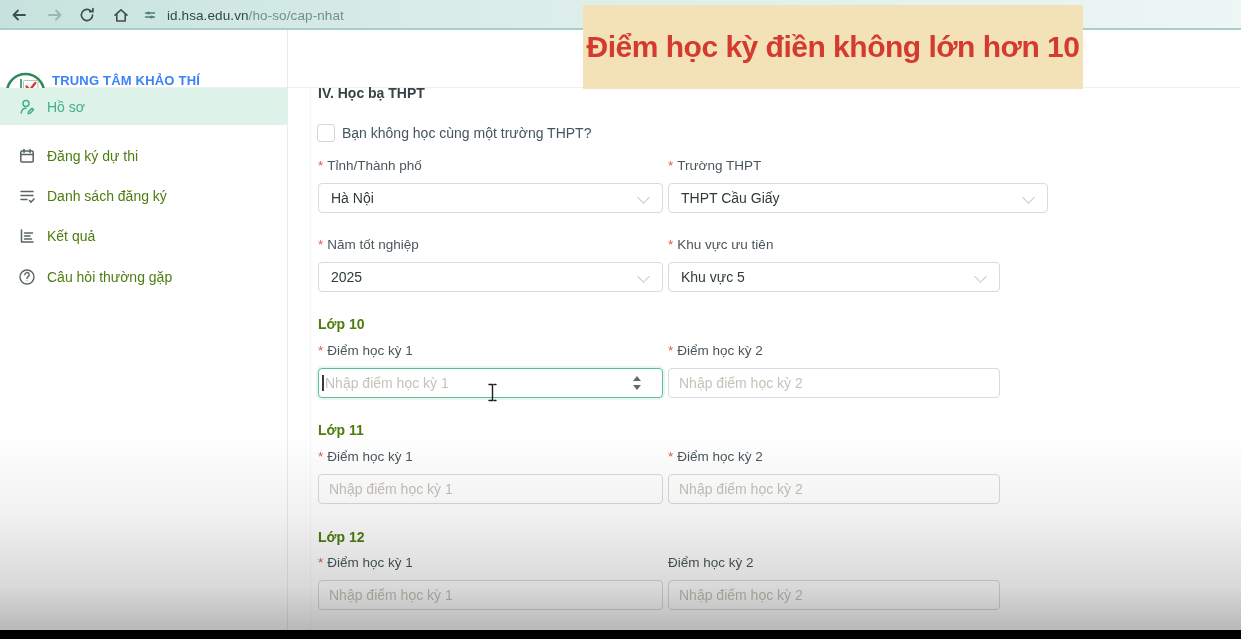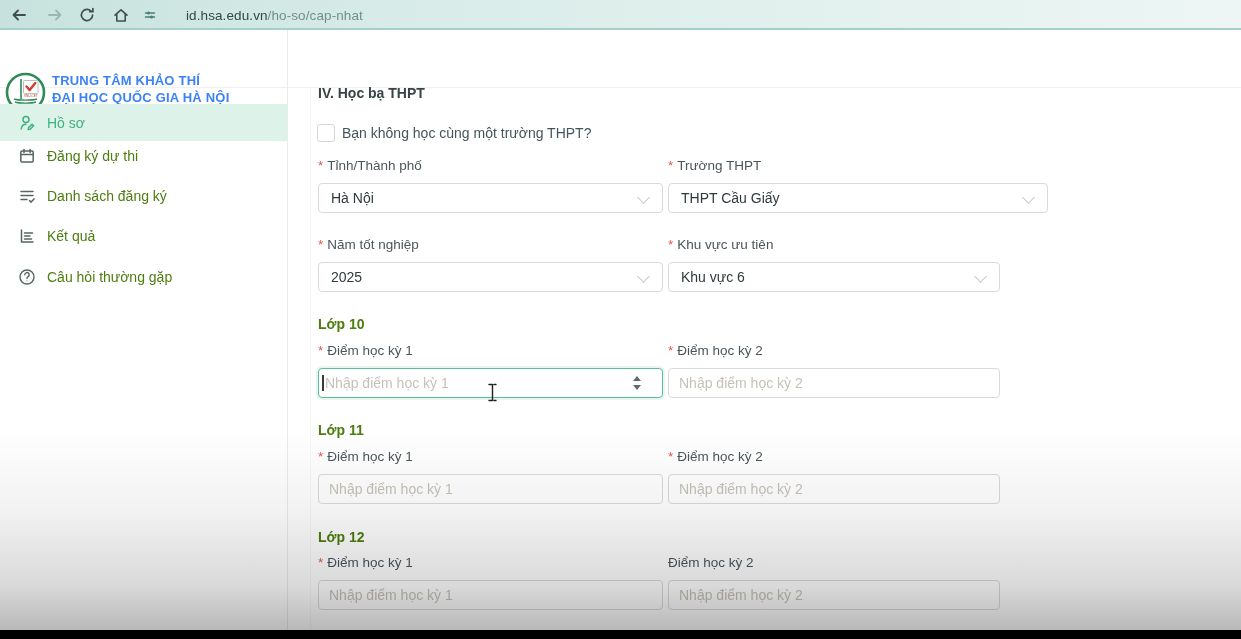--- a/index.html
+++ b/index.html
@@ -5,21 +5,21 @@
   html,body{margin:0;padding:0;background:#000;}
   .stage{position:relative;width:1241px;height:639px;background:#ffffff;overflow:hidden;
          font-family:"Liberation Sans","DejaVu Sans",sans-serif;color:#3b4645;}
 
   
   .topbar{position:absolute;left:0;top:0;width:1241px;height:30px;
           background:linear-gradient(90deg,#c7e2de 0%,#d9ece9 35%,#edf6f4 100%);
           border-bottom:2px solid #a6cfc9;box-sizing:border-box;}
   .navico{position:absolute;top:6px;width:18px;height:18px;color:#3f4f4c;cursor:pointer;}
   .navico.dis{color:#9cb7b2;}
-  .urlbox{position:absolute;left:140px;top:2px;height:26px;display:flex;align-items:center;gap:26px;}
+  .urlbox{position:absolute;left:140px;top:2px;height:26px;display:flex;align-items:center;gap:7px;}
   .tune-wrap{width:20px;height:20px;border-radius:50%;background:#cde6e1;display:flex;align-items:center;justify-content:center;}
   .urltext{font-size:13.5px;letter-spacing:.1px;}
   .urltext .host{color:#2f4a47;}
   .urltext .path{color:#6f908b;}
 
   
   .appheader{position:absolute;left:0;top:30px;width:1241px;height:58px;background:#fff;
              border-bottom:1px solid #eef1f0;box-sizing:border-box;}
   .logo{position:absolute;left:5px;top:42px;}
   .org{position:absolute;left:52px;top:43px;line-height:16.5px;font-size:13px;font-weight:bold;color:#3b82f6;letter-spacing:.2px;}
@@ -117,21 +117,21 @@
     <div class="org">
       <div>TRUNG TÂM KHẢO THÍ</div>
       <div>ĐẠI HỌC QUỐC GIA HÀ NỘI</div>
     </div>
   </div>
 
   <div class="vdivider"></div>
   <div class="vdivider2"></div>
 
   <div>
-    <div class="side-item active" style="top:104px">
+    <div class="side-item active" style="top:88px">
       <svg class="sico" viewBox="0 0 18 18" fill="none" stroke="currentColor" stroke-width="1.5" stroke-linecap="round" stroke-linejoin="round">
           <circle cx="8" cy="5.6" r="3"></circle>
           <path d="M3.2 15c.5-3.2 2.4-4.8 4.8-4.8"></path>
           <path d="M10.6 13.6l3.4-3.4 1.6 1.6-3.4 3.4-2 .4z"></path>
         </svg>
       <span class="slabel">Hồ sơ</span>
     </div>
     <div class="side-item" style="top:140px">
       <svg class="sico" viewBox="0 0 18 18" fill="none" stroke="currentColor" stroke-width="1.5" stroke-linecap="round" stroke-linejoin="round">
           <rect x="2.8" y="4" width="12.4" height="11" rx="1.2"></rect>
@@ -180,21 +180,21 @@
       <span class="chev"></span>
     </div>
 
     <div class="flabel" style="left:318px;top:237px"><span class="req">*</span><span>Năm tốt nghiệp</span></div>
     <div class="flabel" style="left:668px;top:237px"><span class="req">*</span><span>Khu vực ưu tiên</span></div>
     <div class="select" style="left:318px;top:262px;width:345px">
       <span class="sel-val">2025</span>
       <span class="chev"></span>
     </div>
     <div class="select" style="left:668px;top:262px;width:332px">
-      <span class="sel-val">Khu vực 6</span>
+      <span class="sel-val">Khu vực 5</span>
       <span class="chev"></span>
     </div>
 
     <div class="grp-title" style="left:318px;top:316px">Lớp 10</div>
     <div class="flabel" style="left:318px;top:343px"><span class="req">*</span><span>Điểm học kỳ 1</span></div>
     <div class="flabel" style="left:668px;top:343px"><span class="req">*</span><span>Điểm học kỳ 2</span></div>
     <input class="num-input focused" style="left: 318px; top: 368px; width: 345px;" placeholder="Nhập điểm học kỳ 1">
     <div class="spinner" style="left:630px;top:371px">
         <span class="spin-up"></span>
         <span class="spin-dn"></span>
@@ -208,20 +208,23 @@
     <input class="num-input" style="left: 318px; top: 474px; width: 345px;" placeholder="Nhập điểm học kỳ 1">
     <input class="num-input" style="left: 668px; top: 474px; width: 332px;" placeholder="Nhập điểm học kỳ 2">
 
     <div class="grp-title" style="left:318px;top:529px">Lớp 12</div>
     <div class="flabel" style="left:318px;top:555px"><span class="req">*</span><span>Điểm học kỳ 1</span></div>
     <div class="flabel" style="left:668px;top:555px"><span>Điểm học kỳ 2</span></div>
     <input class="num-input" style="left: 318px; top: 580px; width: 345px;" placeholder="Nhập điểm học kỳ 1">
     <input class="num-input" style="left: 668px; top: 580px; width: 332px;" placeholder="Nhập điểm học kỳ 2">
   </div>
 
+  <div class="banner">
+    <span class="banner-text">Điểm học kỳ điền không lớn hơn 10</span>
+  </div>
 
   <svg class="cursor" width="11" height="19" viewBox="0 0 11 19" fill="none" stroke="#1e1e1e" stroke-width="1.4" stroke-linecap="round">
       <path d="M2 1.5h3M7 1.5h2M5.5 1.5v16M2 17.5h3M7 17.5h2M5.5 1.5c0 0 0 0 0 0"></path>
       <path d="M2.5 1.5c1 .8 2 .8 3 0M2.5 17.5c1-.8 2-.8 3 0" stroke-width="0"></path>
     </svg>
 
   <div class="fade"></div>
   <div class="blackbar"></div>
 
 </div>

